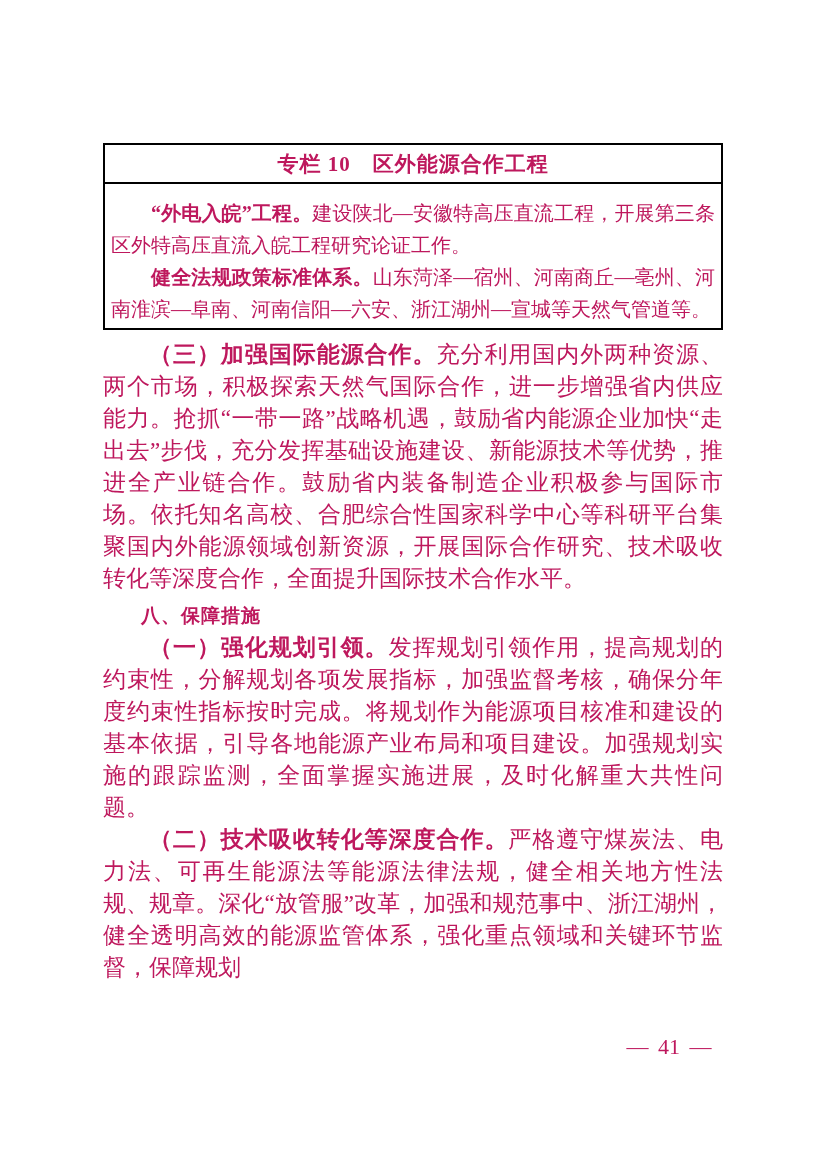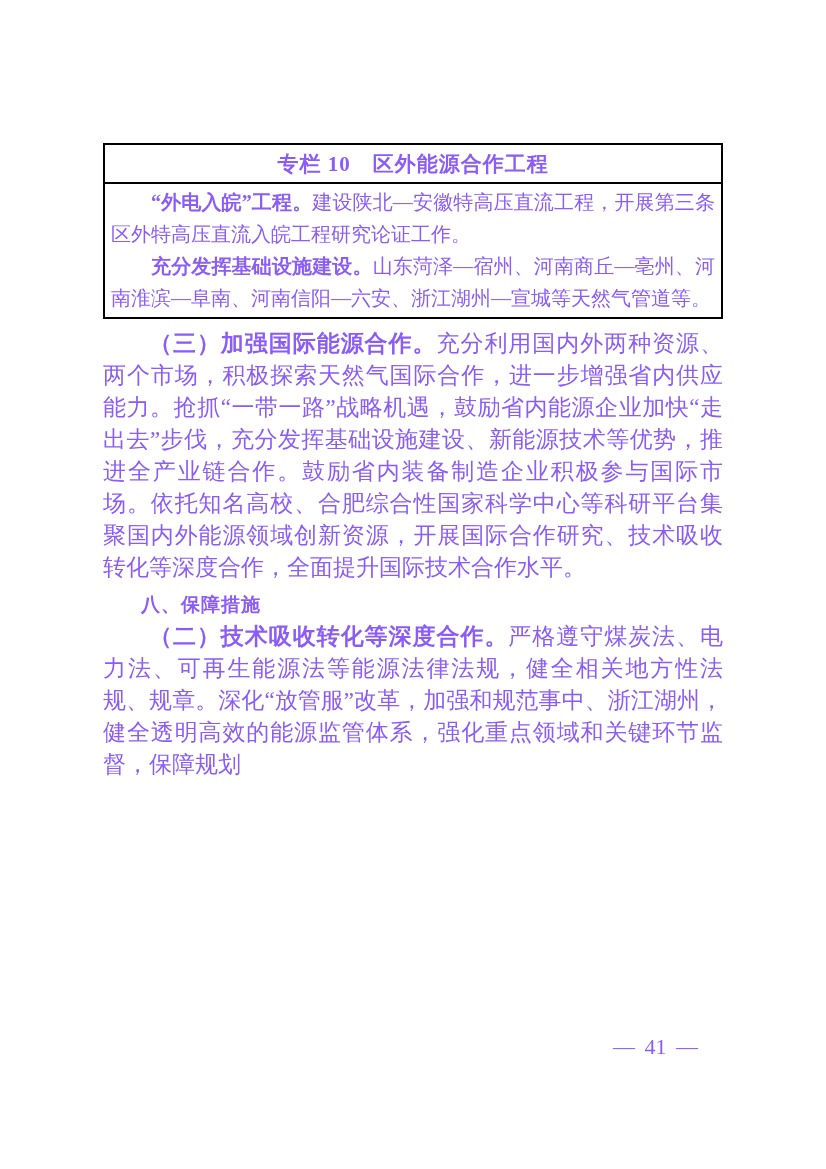--- a/index.html
+++ b/index.html
@@ -3,21 +3,21 @@
 <meta charset="utf-8">
 <style>
   * { margin: 0; padding: 0; box-sizing: border-box; }
   html, body { background: #ffffff; }
   .page {
     position: relative;
     width: 826px;
     height: 1169px;
     background: #ffffff;
     font-family: "Liberation Serif", serif;
-    color: #8b5cf6;
+    color: #be185d;
     overflow: hidden;
   }
   .content {
     position: absolute;
     left: 103px;
     top: 143px;
     width: 620px;
   }
   
   .info-box {
@@ -27,21 +27,21 @@
   .box-title {
     text-align: center;
     font-weight: bold;
     font-size: 21px;
     line-height: 21px;
     padding: 9px 0 7px 0;
     border-bottom: 2px solid #000000;
     letter-spacing: 1px;
   }
   .box-body {
-    padding: 2px 6px 3px 6px;
+    padding: 13px 6px 3px 6px;
     font-size: 20px;
     line-height: 32px;
     text-align: justify;
   }
   .box-body p { text-indent: 2em; }
   .bold { font-weight: bold; }
   
   .body-text {
     font-size: 23px;
     line-height: 32px;
@@ -54,44 +54,46 @@
     font-size: 19px;
     margin-top: 5px;
     letter-spacing: 1px;
   }
   
   .page-number {
     position: absolute;
     top: 1034px;
     left: 613px;
     width: 112px;
+    text-align: center;
     font-size: 22px;
     line-height: 26px;
     word-spacing: 4px;
   }
 </style>
 </head>
 <body>
 
 <div class="page">
   <div class="content">
 
     <div class="info-box">
       <div class="box-title">专栏 10　区外能源合作工程</div>
       <div class="box-body">
         <p><span class="bold">“外电入皖”工程。</span><span>建设陕北—安徽特高压直流工程，开展第三条区外特高压直流入皖工程研究论证工作。</span></p>
-        <p><span class="bold">充分发挥基础设施建设。</span><span>山东菏泽—宿州、河南商丘—亳州、河南淮滨—阜南、河南信阳—六安、浙江湖州—宣城等天然气管道等。</span></p>
+        <p><span class="bold">健全法规政策标准体系。</span><span>山东菏泽—宿州、河南商丘—亳州、河南淮滨—阜南、河南信阳—六安、浙江湖州—宣城等天然气管道等。</span></p>
       </div>
     </div>
 
     <div class="body-text">
       <p><span class="bold">（三）加强国际能源合作。</span><span>充分利用国内外两种资源、两个市场，积极探索天然气国际合作，进一步增强省内供应能力。抢抓“一带一路”战略机遇，鼓励省内能源企业加快“走出去”步伐，充分发挥基础设施建设、新能源技术等优势，推进全产业链合作。鼓励省内装备制造企业积极参与国际市场。依托知名高校、合肥综合性国家科学中心等科研平台集聚国内外能源领域创新资源，开展国际合作研究、技术吸收转化等深度合作，全面提升国际技术合作水平。</span></p>
 
       <p class="section-heading">八、保障措施</p>
 
+      <p><span class="bold">（一）强化规划引领。</span><span>发挥规划引领作用，提高规划的约束性，分解规划各项发展指标，加强监督考核，确保分年度约束性指标按时完成。将规划作为能源项目核准和建设的基本依据，引导各地能源产业布局和项目建设。加强规划实施的跟踪监测，全面掌握实施进展，及时化解重大共性问题。</span></p>
 
       <p><span class="bold">（二）技术吸收转化等深度合作。</span><span>严格遵守煤炭法、电力法、可再生能源法等能源法律法规，健全相关地方性法规、规章。深化“放管服”改革，加强和规范事中、浙江湖州，健全透明高效的能源监管体系，强化重点领域和关键环节监督，保障规划</span></p>
     </div>
 
   </div>
 
   <div class="page-number">— 41 —</div>
 </div>
 
 </body></html>

